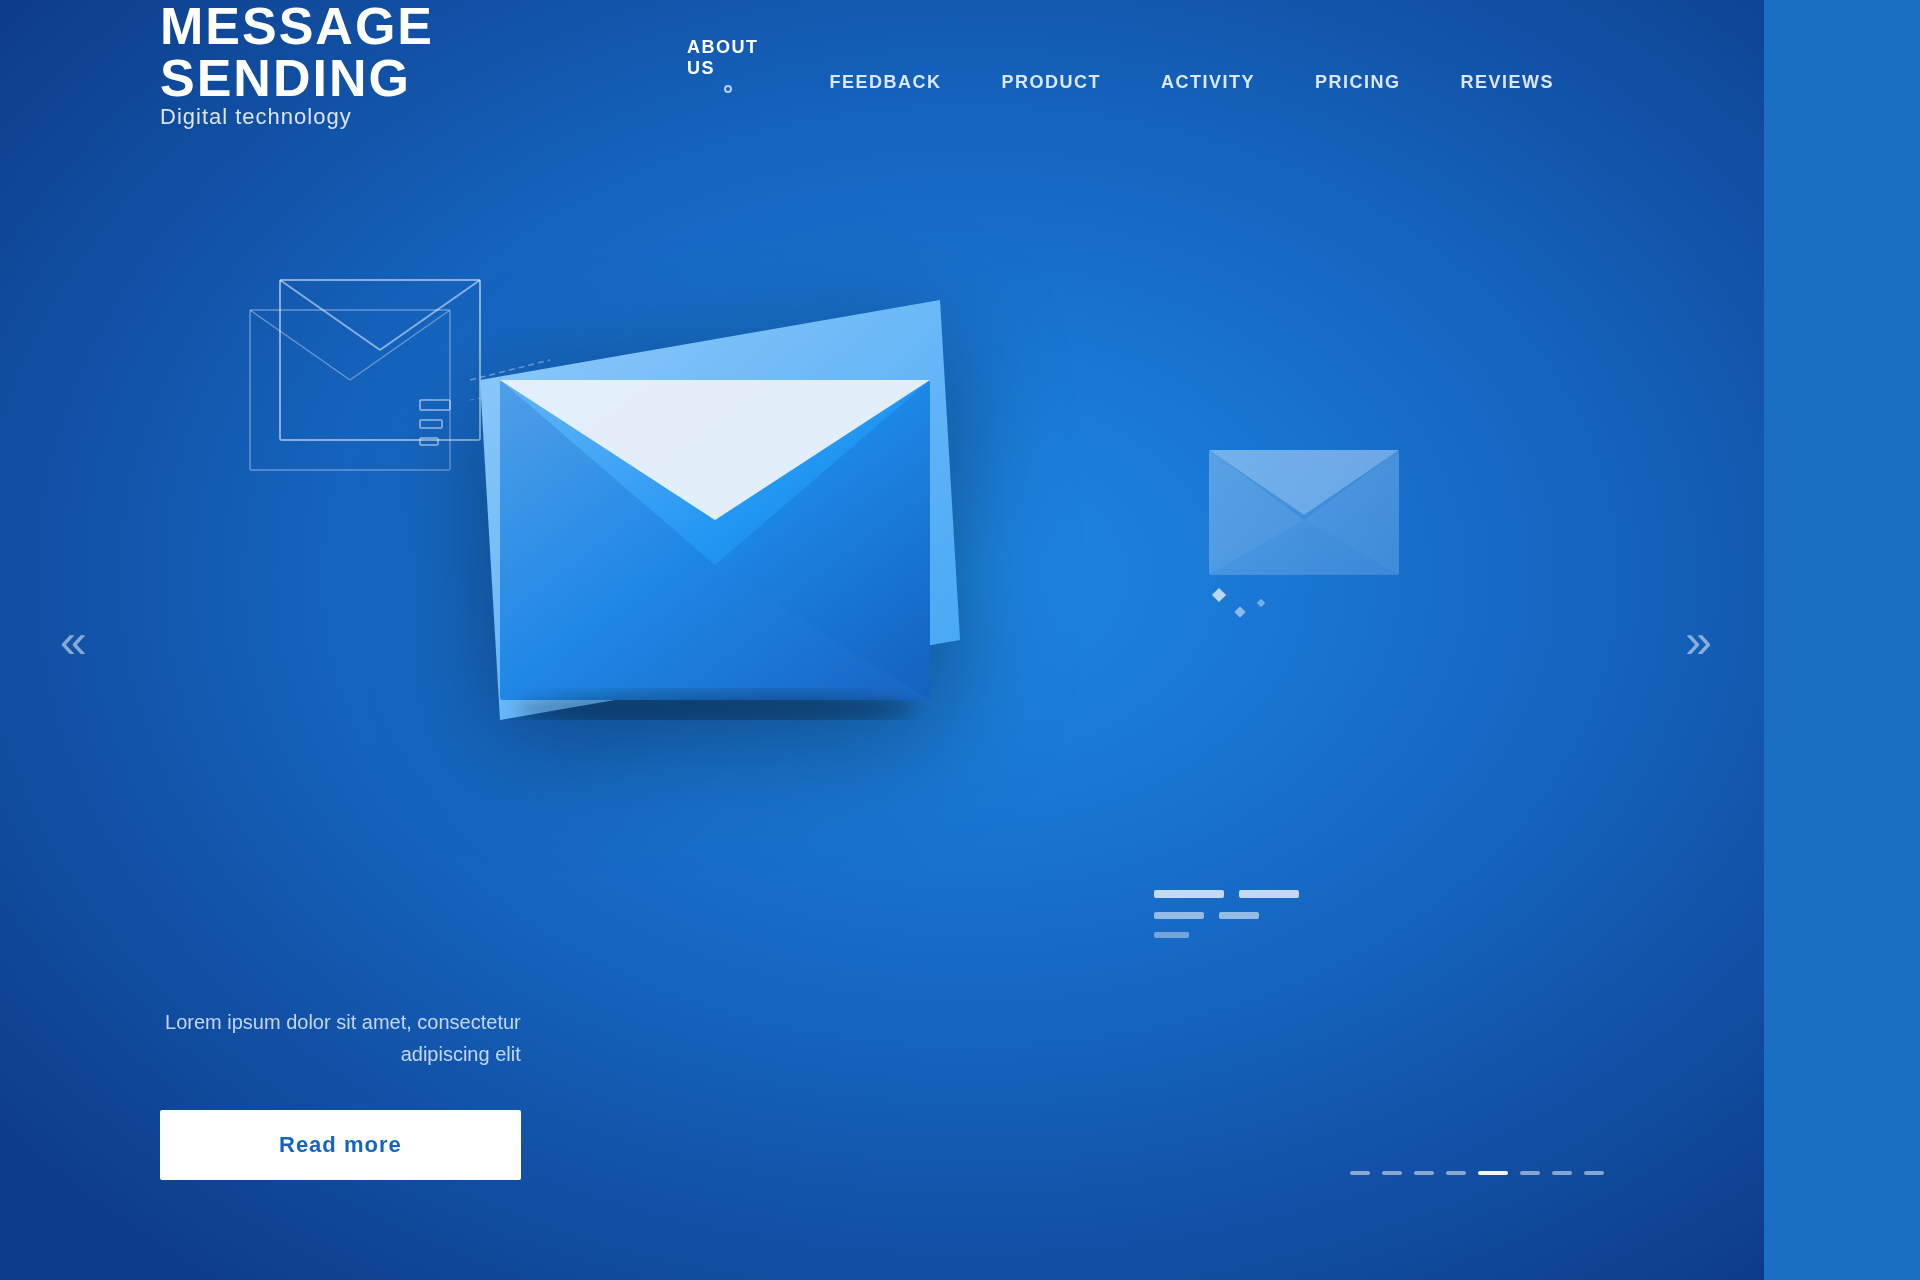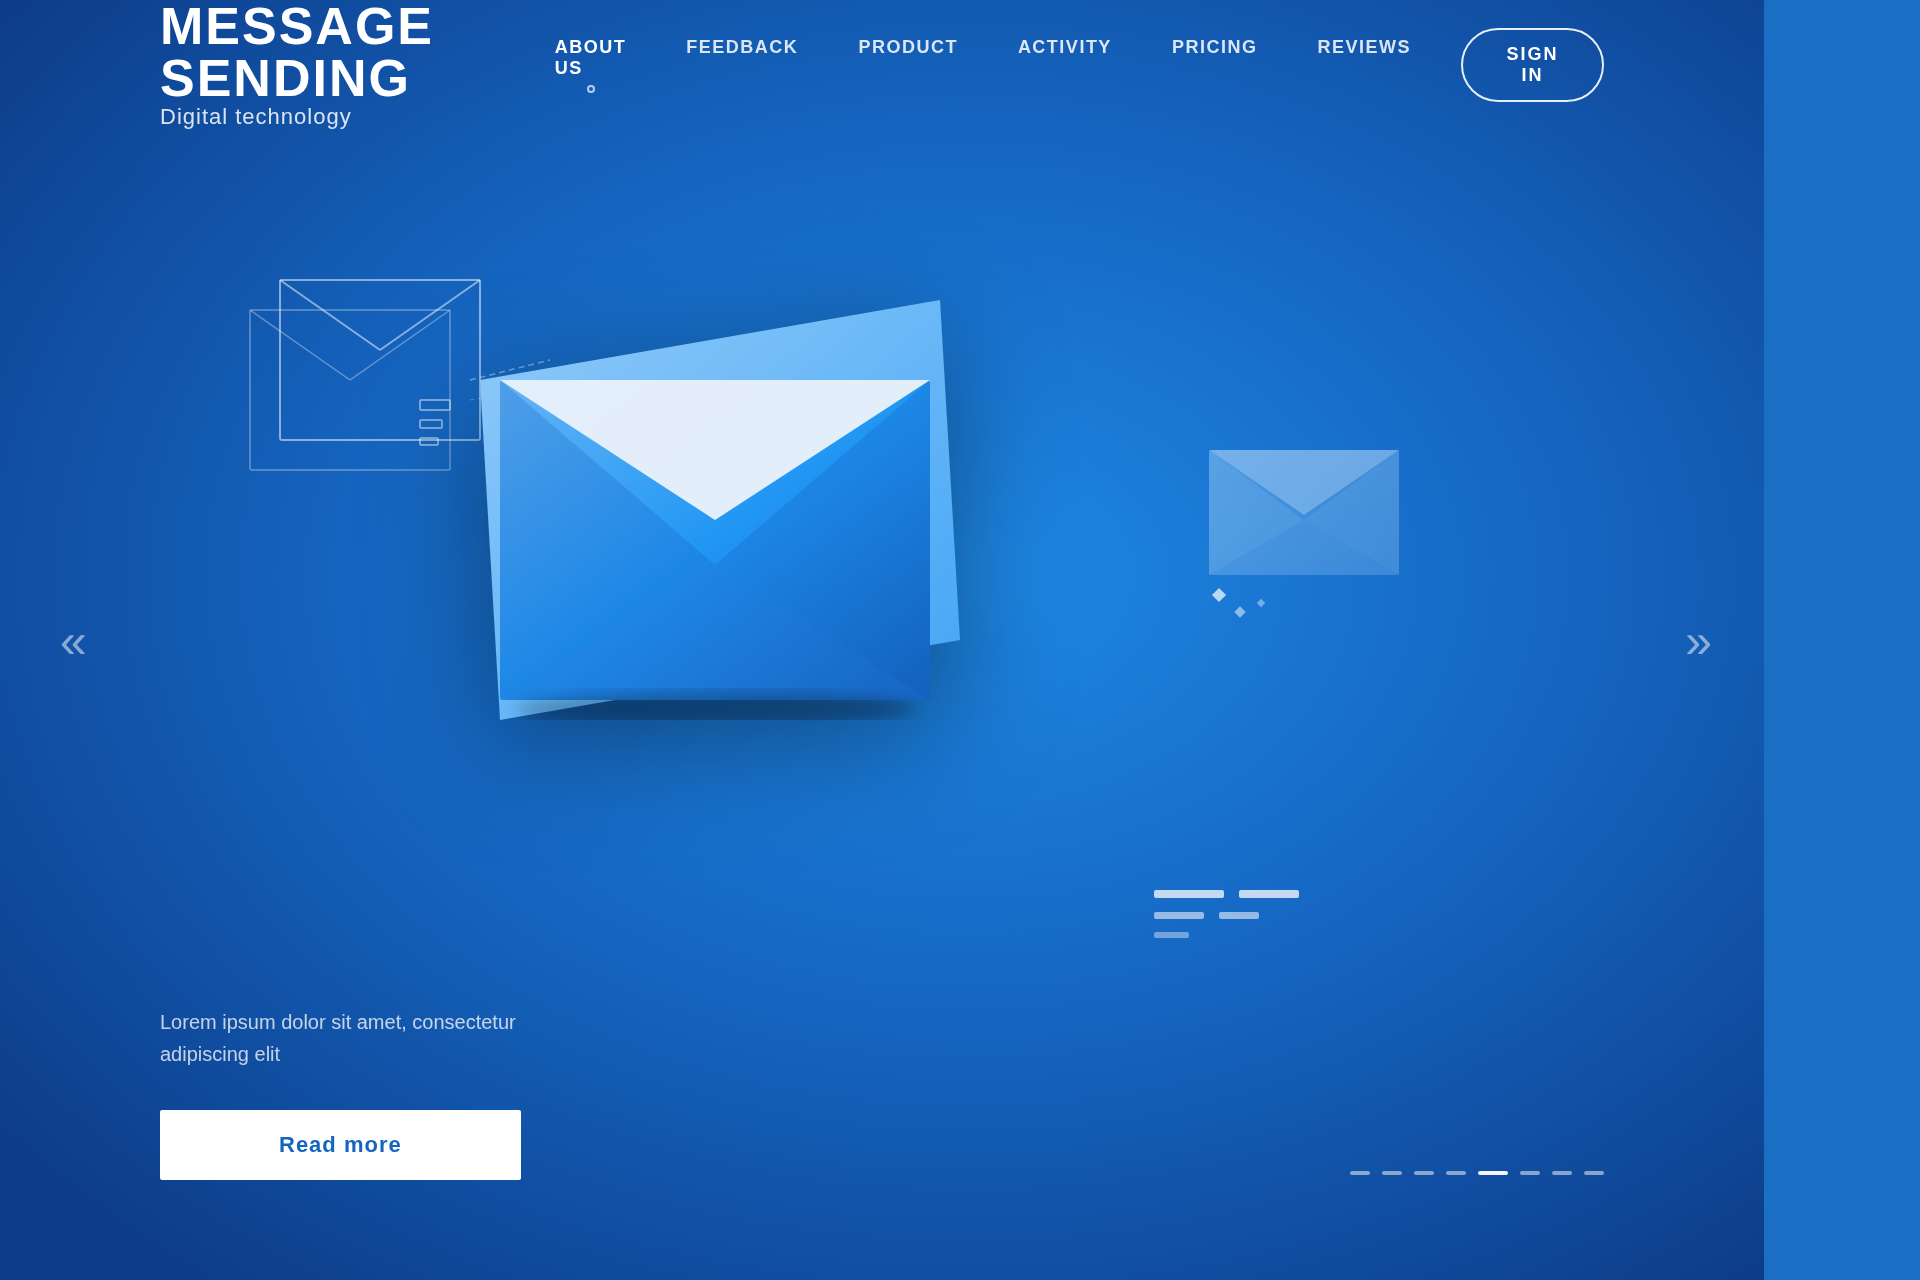--- a/index.html
+++ b/index.html
@@ -58,21 +58,21 @@
     .logo-subtitle {
       font-size: 22px;
       font-weight: 400;
       color: rgba(255,255,255,0.85);
       margin-top: 0;
       letter-spacing: 1px;
     }
 
     .nav-links {
       display: flex;
-      align-items: flex-start;
+      align-items: flex-end;
       gap: 60px;
       margin-right: 50px;
     }
 
     .nav-item {
       display: flex;
       flex-direction: column;
       align-items: center;
       gap: 6px;
     }
@@ -242,21 +242,20 @@
         <a class="nav-link">ACTIVITY</a>
       </div>
       <div class="nav-item">
         <a class="nav-link">PRICING</a>
       </div>
       <div class="nav-item">
         <a class="nav-link">REVIEWS</a>
       </div>
     </div>
 
-    <button class="sign-in-btn">SIGN IN</button>
   </nav>
 
   <div class="nav-arrow-left">
     <span>«</span>
   </div>
 
   <div class="nav-arrow-right">
     <span>»</span>
   </div>
 
@@ -332,21 +331,21 @@
 
   <svg class="data-lines-svg" width="160" height="80" viewBox="0 0 160 80" style="position:absolute; bottom:310px; right:450px; z-index:6;">
     <rect x="0" y="0" width="70" height="8" rx="2" fill="rgba(255,255,255,0.75)"></rect>
     <rect x="85" y="0" width="60" height="8" rx="2" fill="rgba(255,255,255,0.75)"></rect>
     <rect x="0" y="22" width="50" height="7" rx="2" fill="rgba(255,255,255,0.55)"></rect>
     <rect x="65" y="22" width="40" height="7" rx="2" fill="rgba(255,255,255,0.55)"></rect>
     <rect x="0" y="42" width="35" height="6" rx="2" fill="rgba(255,255,255,0.4)"></rect>
   </svg>
 
   <div class="bottom-content">
-    <p class="body-text" style="white-space:pre-line;">Lorem ipsum dolor sit amet, consectetur
+    <p class="body-text" style="white-space:pre-line;text-align:right;">Lorem ipsum dolor sit amet, consectetur
 adipiscing elit</p>
     <button class="read-more-btn">Read more</button>
   </div>
 
   <div class="pagination-dashes">
     <div class="dash" style="width:20px;"></div>
     <div class="dash" style="width:20px;"></div>
     <div class="dash" style="width:20px;"></div>
     <div class="dash" style="width:20px;"></div>
     <div class="dash active" style="width:30px; background:rgba(255,255,255,0.95);"></div>

